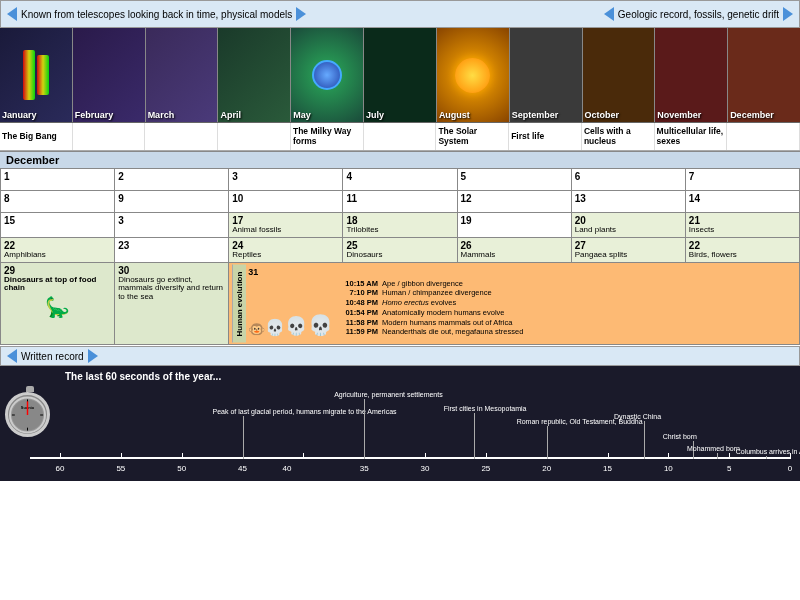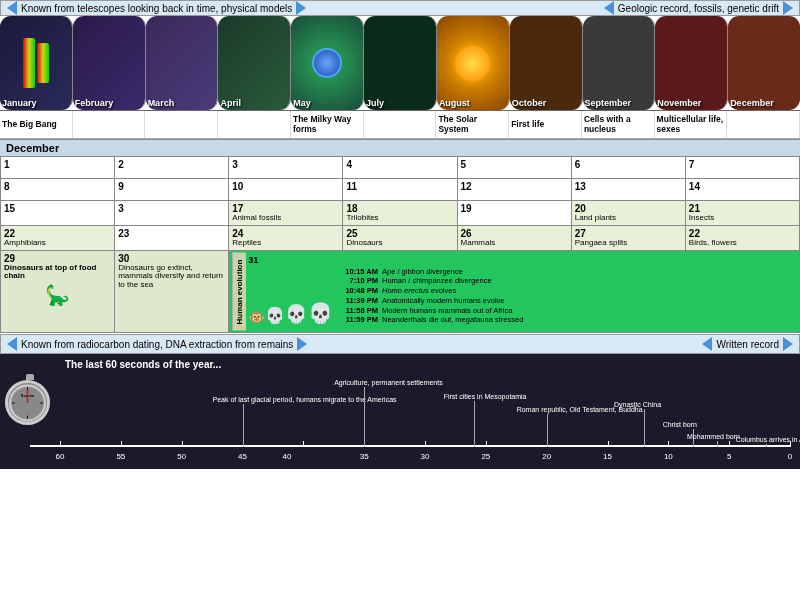--- a/index.html
+++ b/index.html
@@ -11,21 +11,21 @@
       overflow: hidden;
       background: #fff;
     }
 
     
     .top-banner {
       display: flex;
       align-items: center;
       justify-content: space-between;
       background: #d9e8f5;
-      padding: 0 6px;
+      padding: 6px 6px;
       border: 1px solid #999;
       font-size: 10px;
     }
     .banner-arrow-left {
       display: flex;
       align-items: center;
       gap: 4px;
     }
     .banner-arrow-right {
       display: flex;
@@ -51,21 +51,20 @@
     .months-row {
       display: flex;
       height: 95px;
       border-bottom: 1px solid #666;
     }
     .month-cell {
       flex: 1;
       border-right: 1px solid #888;
       position: relative;
       overflow: hidden;
-      border-radius: 11px;
     }
     .month-cell:last-child { border-right: none; }
     .month-label {
       position: absolute;
       bottom: 2px;
       left: 2px;
       color: #fff;
       font-weight: bold;
       font-size: 9px;
       text-shadow: 1px 1px 2px #000;
@@ -147,21 +146,21 @@
     }
     .dino-cell {
       border-right: 1px solid #888;
       border-bottom: 1px solid #888;
       padding: 2px 3px;
       font-size: 9px;
     }
     .dino-cell.span-content {
       grid-column: span 5;
       display: flex;
-      background: #22c55e;
+      background: #fdba74;
     }
     .human-evo-label {
       writing-mode: vertical-rl;
       transform: rotate(180deg);
       font-size: 8px;
       font-weight: bold;
       background: #c8d4a8;
       padding: 2px;
       display: flex;
       align-items: center;
@@ -328,27 +327,27 @@
   <div class="month-cell" style="background:#0a2a1a;">
     <div style="width:100%;height:100%;background:#0a2a1a;"></div>
     <span class="month-label">July</span>
   </div>
   <div class="month-cell bg-aug">
     <div style="width:100%;height:100%;background:radial-gradient(circle at 50% 50%,#ffaa00,#884400);display:flex;align-items:center;justify-content:center;">
       <div style="width:35px;height:35px;border-radius:50%;background:radial-gradient(circle,#ffdd44,#ff8800);box-shadow:0 0 10px #ffaa00;"></div>
     </div>
     <span class="month-label">August</span>
   </div>
+  <div class="month-cell bg-sep">
+    <div style="width:100%;height:100%;background:#3a3a3a;"></div>
+    <span class="month-label">September</span>
+  </div>
   <div class="month-cell bg-oct">
     <div style="width:100%;height:100%;background:#4a2a0a;"></div>
     <span class="month-label">October</span>
-  </div>
-  <div class="month-cell bg-sep">
-    <div style="width:100%;height:100%;background:#3a3a3a;"></div>
-    <span class="month-label">September</span>
   </div>
   <div class="month-cell bg-nov">
     <div style="width:100%;height:100%;background:#5a1a1a;"></div>
     <span class="month-label">November</span>
   </div>
   <div class="month-cell bg-dec">
     <div style="width:100%;height:100%;background:#6a2a1a;"></div>
     <span class="month-label">December</span>
   </div>
 </div>
@@ -431,44 +430,39 @@
               </div>
             <div class="time-entry">
                 <span class="time-val">7:10 PM</span>
                 <span>Human / chimpanzee divergence</span>
               </div>
             <div class="time-entry">
                 <span class="time-val">10:48 PM</span>
                 <span><em>Homo erectus</em> evolves</span>
               </div>
             <div class="time-entry">
-                <span class="time-val">11:39 PM</span>
+                <span class="time-val">01:54 PM</span>
                 <span>Anatomically modern humans  evolve</span>
               </div>
             <div class="time-entry">
                 <span class="time-val">11:58 PM</span>
                 <span>Modern humans mammals out of Africa</span>
               </div>
             <div class="time-entry">
                 <span class="time-val">11:59 PM</span>
                 <span>Neanderthals  die out, megafauna stressed</span>
               </div>
           </div>
         </div>
       </div>
     </div>
   </div>
 </div>
 
 <div class="radiocarbon-banner">
-  <div style="display:flex;align-items:center;gap:4px;">
-    <div class="arrow-shape-left"></div>
-    <span>Known from radiocarbon dating, DNA extraction from remains</span>
-    <div class="arrow-shape-right"></div>
-  </div>
   <div style="display:flex;align-items:center;gap:4px;">
     <div class="arrow-shape-left"></div>
     <span>Written record</span>
     <div class="arrow-shape-right"></div>
   </div>
 </div>
 
 <div class="last60">
   <div class="last60-inner">
 

